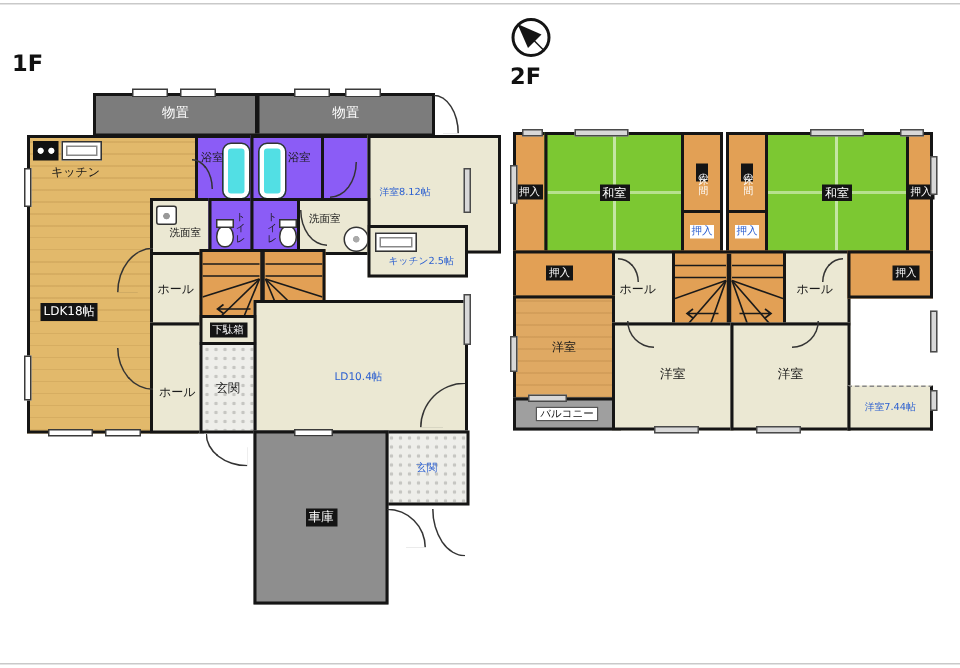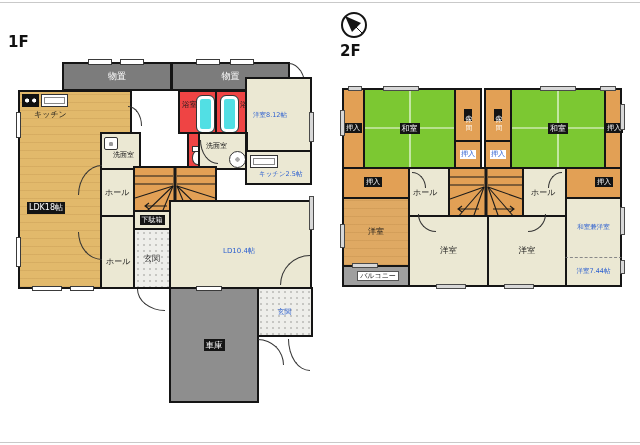--- a/index.html
+++ b/index.html
@@ -22,21 +22,21 @@
   .arc.bl{border-bottom:1px solid #333;border-left:1px solid #333;border-radius:0 0 0 100%;}
   .arc.br{border-bottom:1px solid #333;border-right:1px solid #333;border-radius:0 0 100% 0;}
   .tan{background-color:#e2b96b;}
   .cream{background-color:#ebe8d3;}
   .orange{background-color:#e2a055;}
   .orange2{background-color:#dfa963;}
   .green{background-color:#7cc832;text-align:center;}
   .grayroom{background-color:#7c7c7c;}
   .garage{background-color:#8e8e8e;}
   .balc{background-color:#9f9f9f;}
-  .whiteroom{background-color:#ef4444;margin-left:48px;}
+  .whiteroom{background-color:#8b5cf6;}
   .grain{background-image:repeating-linear-gradient(0deg, rgba(110,65,10,0.10) 0 1px, transparent 1px 8px);}
   .tatami{background-image:
      linear-gradient(to right, transparent calc(50% - 1px), rgba(255,255,255,.55) calc(50% - 1px), rgba(255,255,255,.55) calc(50% + 1px), transparent calc(50% + 1px)),
      linear-gradient(to bottom, transparent calc(50% - 1px), rgba(255,255,255,.45) calc(50% - 1px), rgba(255,255,255,.45) calc(50% + 1px), transparent calc(50% + 1px));}
   .tile{background-color:#eeeeea;background-image:radial-gradient(circle, #c6c6c2 1px, transparent 1.4px);background-size:6px 6px;}
   .title{position:absolute;font-size:15px;font-weight:600;color:#111;}
   .tub{position:absolute;background:#52dfe4;border:1px solid #333;box-shadow:inset 0 0 0 3px #fff;border-radius:6px;}
   .divider{position:absolute;background:#151515;}
   .stove{position:absolute;background-color:#111;
      background-image:radial-gradient(circle at 30% 50%, #fff 1.8px, transparent 2.3px),
@@ -82,21 +82,21 @@
     <span class="lbl" style="left:2px;top:9px;font-size:7.5px;">浴室</span>
   </div>
   <div class="r whiteroom" style="left:167px;top:90px;width:49px;height:44px;">
     <span class="tub" style="left:3px;top:3px;width:17px;height:36px;"></span>
     <span class="lbl" style="left:23px;top:9px;font-size:7.5px;">浴室</span>
   </div>
   <div class="r whiteroom" style="left:214px;top:90px;width:33px;height:44px;">
     <span class="arc br" style="left:4px;top:16px;width:18px;height:24px;"></span>
   </div>
 
-  <div class="r cream" style="left:245px;top:77px;width:67px;height:79px;">
+  <div class="r cream" style="left:245px;top:90px;width:89px;height:79px;">
     <span class="lbl blue" style="left:6px;top:33px;font-size:6.5px;">洋室8.12帖</span>
   </div>
 
   <div class="r cream" style="left:100px;top:132px;width:41px;height:38px;">
     <span class="basin" style="left:2px;top:3px;width:12px;height:11px;"></span>
     <span class="lbl" style="left:11px;top:17px;font-size:7px;">洗面室</span>
   </div>
   <div class="r whiteroom" style="left:139px;top:132px;width:30px;height:38px;">
     <span class="lbl vert" style="left:15px;top:3px;font-size:6.5px;">トイレ</span>
     <span class="toiletb" style="left:3px;top:16px;width:10px;height:13px;"></span>
@@ -247,23 +247,20 @@
   </div>
   <div class="r balc flex" style="left:342px;top:265px;width:72px;height:22px;">
     <span class="wbadge">バルコニー</span>
   </div>
   <div class="r cream flex" style="left:408px;top:215px;width:81px;height:72px;">
     <span class="lbl" style="position:static;font-size:8.5px;">洋室</span>
   </div>
   <div class="r cream flex" style="left:487px;top:215px;width:80px;height:72px;">
     <span class="lbl" style="position:static;font-size:8.5px;">洋室</span>
   </div>
-  <div class="r cream flex" style="left:565px;top:197px;width:57px;height:62px;">
-    <span class="lbl blue" style="position:static;font-size:6.5px;">和室兼洋室</span>
-  </div>
   <div class="r cream flex" style="left:565px;top:257px;width:57px;height:30px;border-top:1px dashed #888;">
     <span class="lbl blue" style="position:static;font-size:6.5px;">洋室7.44帖</span>
   </div>
 
   <div class="arc bl" style="left:418px;top:214px;width:18px;height:18px;"></div>
   <div class="arc br" style="left:528px;top:214px;width:18px;height:18px;"></div>
   <div class="arc tr" style="left:412px;top:172px;width:14px;height:16px;"></div>
   <div class="arc tl" style="left:548px;top:172px;width:14px;height:16px;"></div>
 
   <div class="win2" style="left:348px;top:86px;width:14px;height:5px;"></div>

